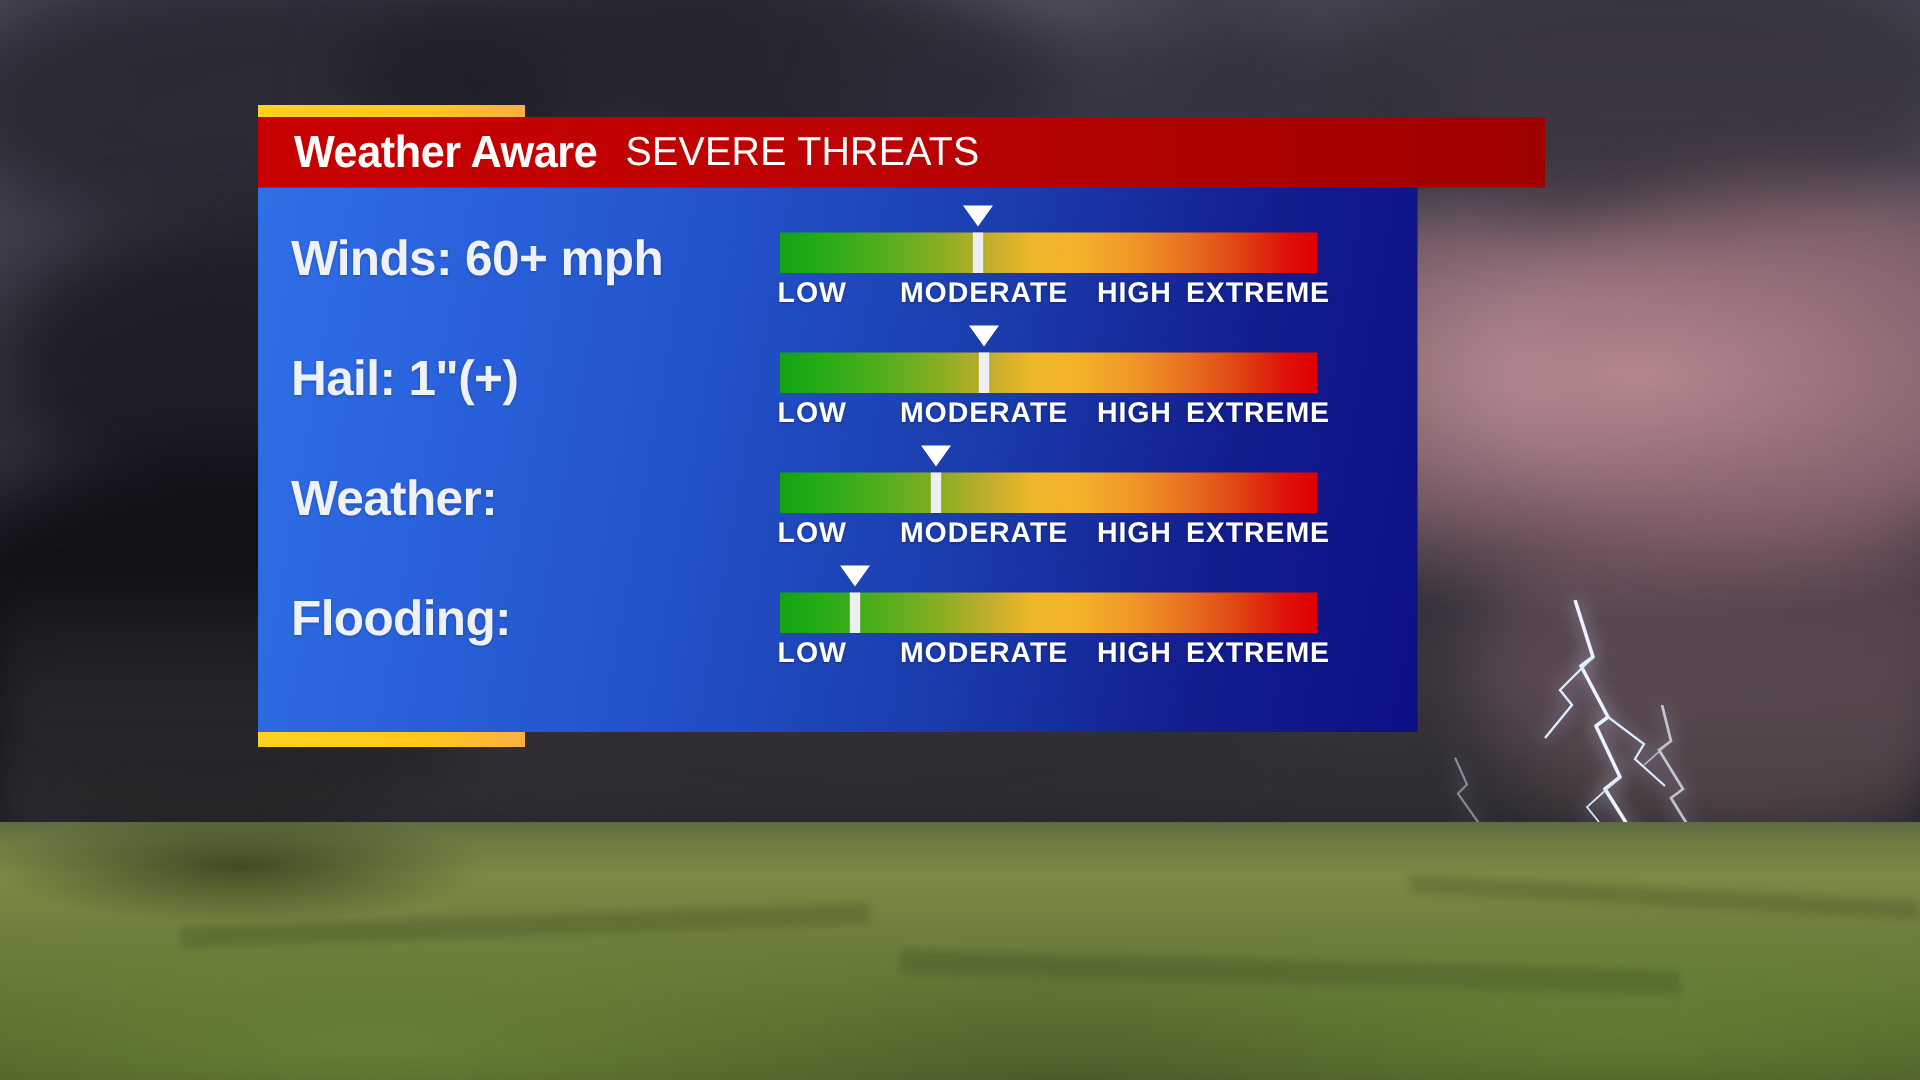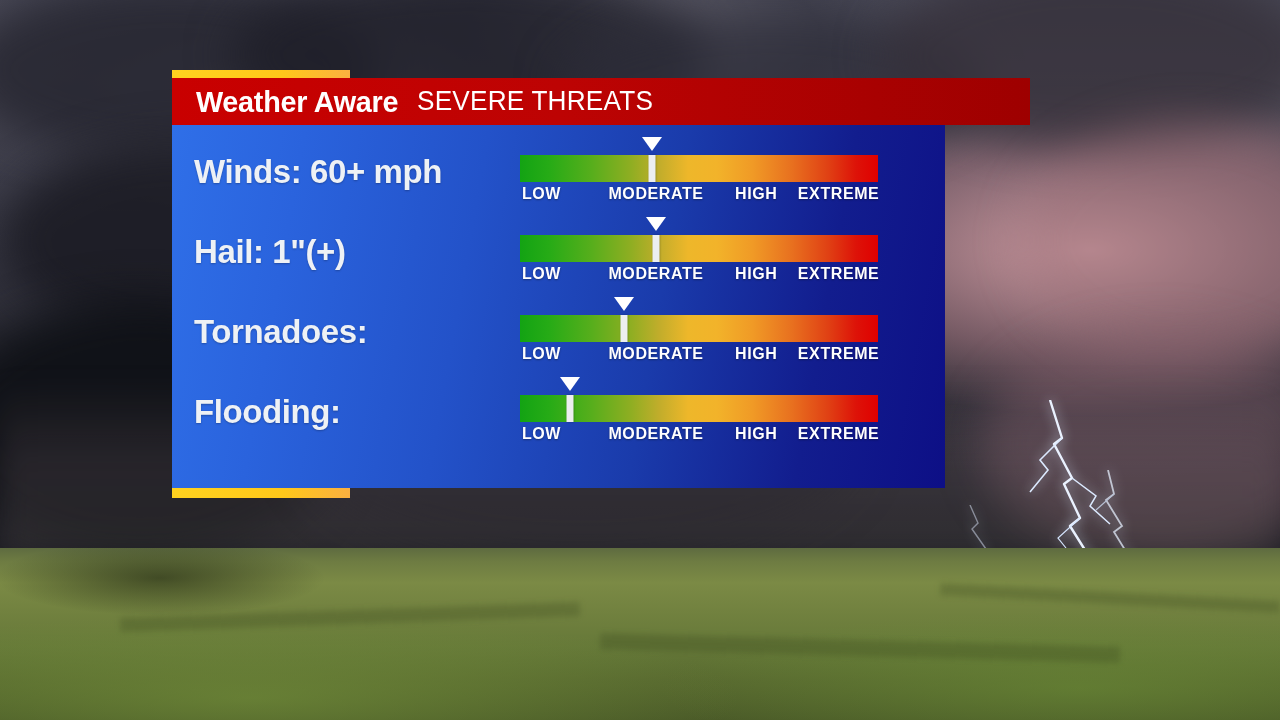--- a/index.html
+++ b/index.html
@@ -150,21 +150,21 @@
     border-right:10px solid transparent;
     border-top:14px solid #ffffff;
     transform:translateX(-10px);
     top:-18px;
   }
   .scale-labels {
     position:relative; width:358px; height:18px; margin-top:3px;
   }
   .scale-labels span {
     position:absolute; top:0;
-    color:#ffffff; font-size:16px; font-weight:bold;
+    color:#ffffff; font-size:19px; font-weight:bold;
     letter-spacing:0.6px; white-space:nowrap;
     transform:translateX(-50%);
     text-shadow:0 1px 2px rgba(0,0,0,0.35);
   }
 </style>
 </head>
 <body>
 
 <div id="backdrop">
   <div class="sky"></div>
@@ -246,21 +246,21 @@
         <div class="scale-labels">
           <span style="left:6%;">LOW</span>
           <span style="left:38%;">MODERATE</span>
           <span style="left:66%;">HIGH</span>
           <span style="left:89%;">EXTREME</span>
         </div>
       </div>
     </div>
 
     <div class="row" style="top:176px;">
-      <div class="row-label" style="top:14px;">Tornadoes:</div>
+      <div class="row-label" style="top:14px;">Weather:</div>
       <div class="gauge" style="top:14px;">
         <div class="gauge-bar">
           <div class="pointer" style="left:29%;"></div>
           <div class="marker" style="left:29%;"></div>
         </div>
         <div class="scale-labels">
           <span style="left:6%;">LOW</span>
           <span style="left:38%;">MODERATE</span>
           <span style="left:66%;">HIGH</span>
           <span style="left:89%;">EXTREME</span>

